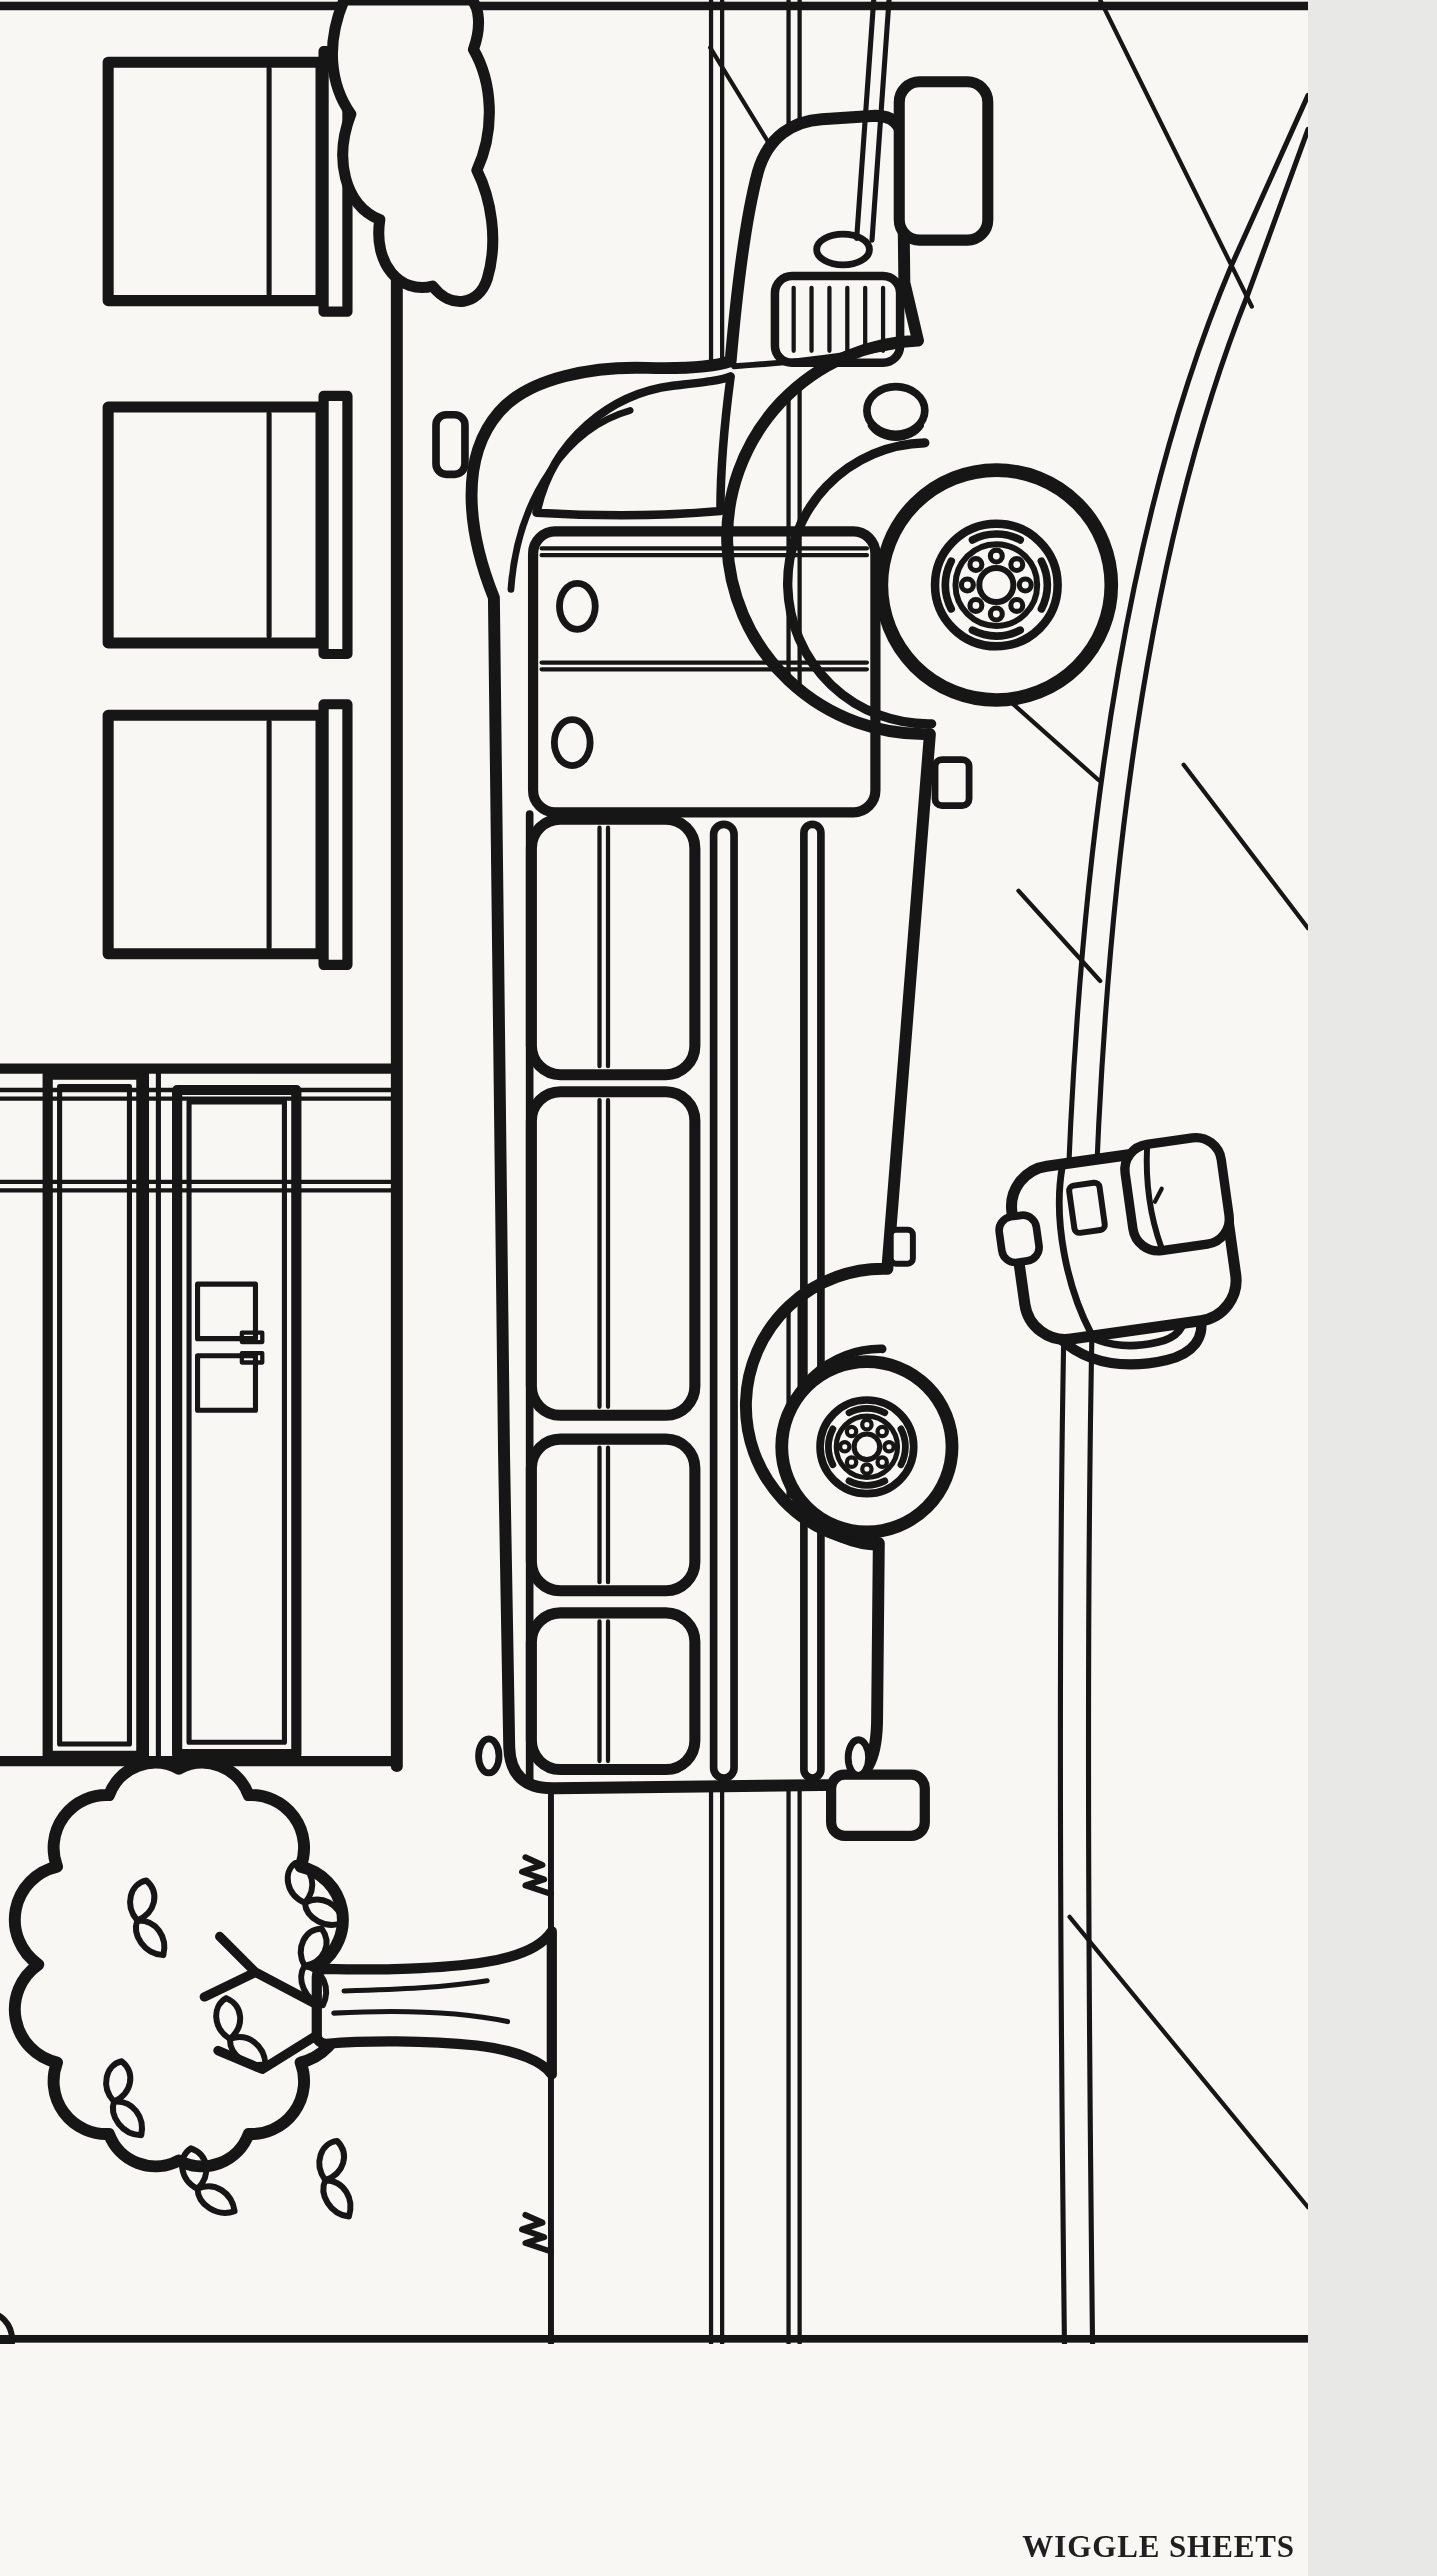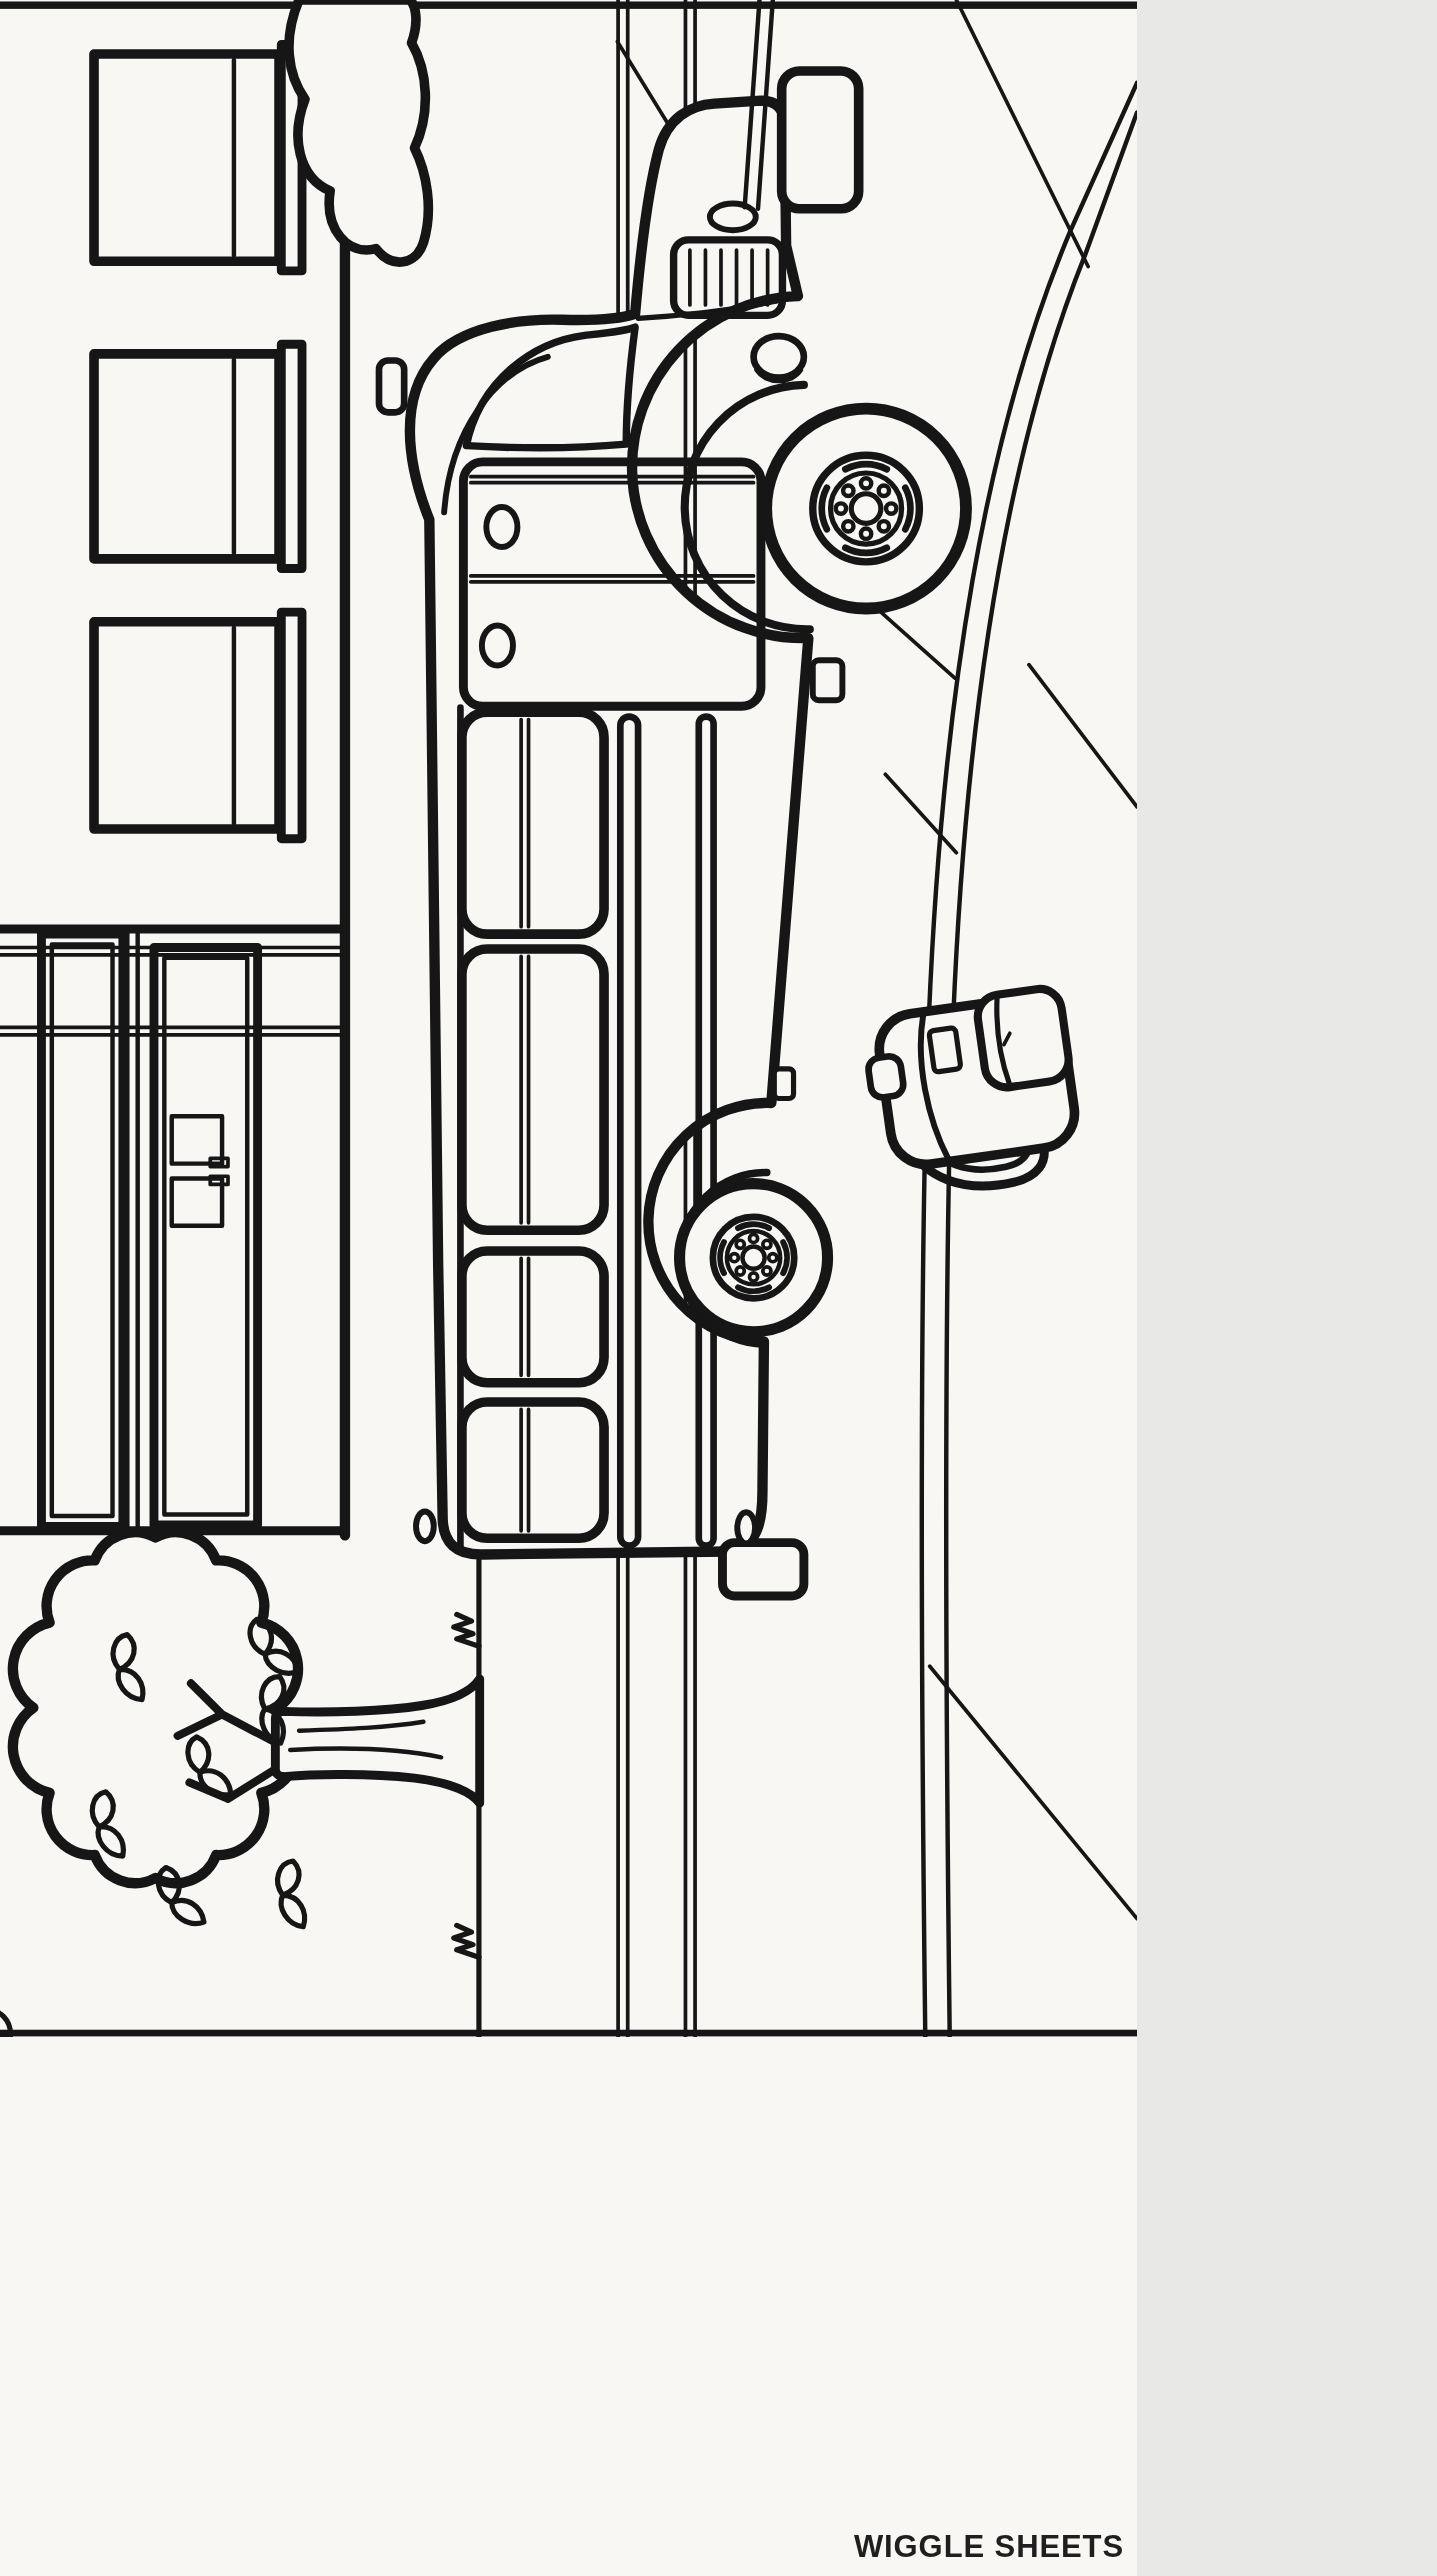--- a/index.html
+++ b/index.html
@@ -1,21 +1,21 @@
 <!DOCTYPE html>
 <html style="--ink: #161616; --paper: #f8f7f3;font-size:15px"><head>
 <meta charset="utf-8">
 <style>
   html,body{margin:0;padding:0;background:#e8e8e6;}
   .page{
     position:relative;
-    width:1137px;height:2576px;
+    width:1308px;height:2576px;
     background:var(--paper,#f8f7f3);
     overflow:hidden;
-    font-family:Liberation Sans, sans-serif;
+    font-family:Liberation Serif, serif;
   }
   svg.scene{position:absolute;inset:0;color:var(--ink,#161616);}
   svg.scene *{fill:none;stroke:currentColor;stroke-linecap:round;stroke-linejoin:round;}
   svg.scene .fill{fill:var(--paper,#f8f7f3);}
   svg.scene .solid{fill:currentColor;stroke:none;}
   .watermark{
     position:absolute;
     right:13px;bottom:11.2px;
     font-size:31px;
     font-weight:600;

